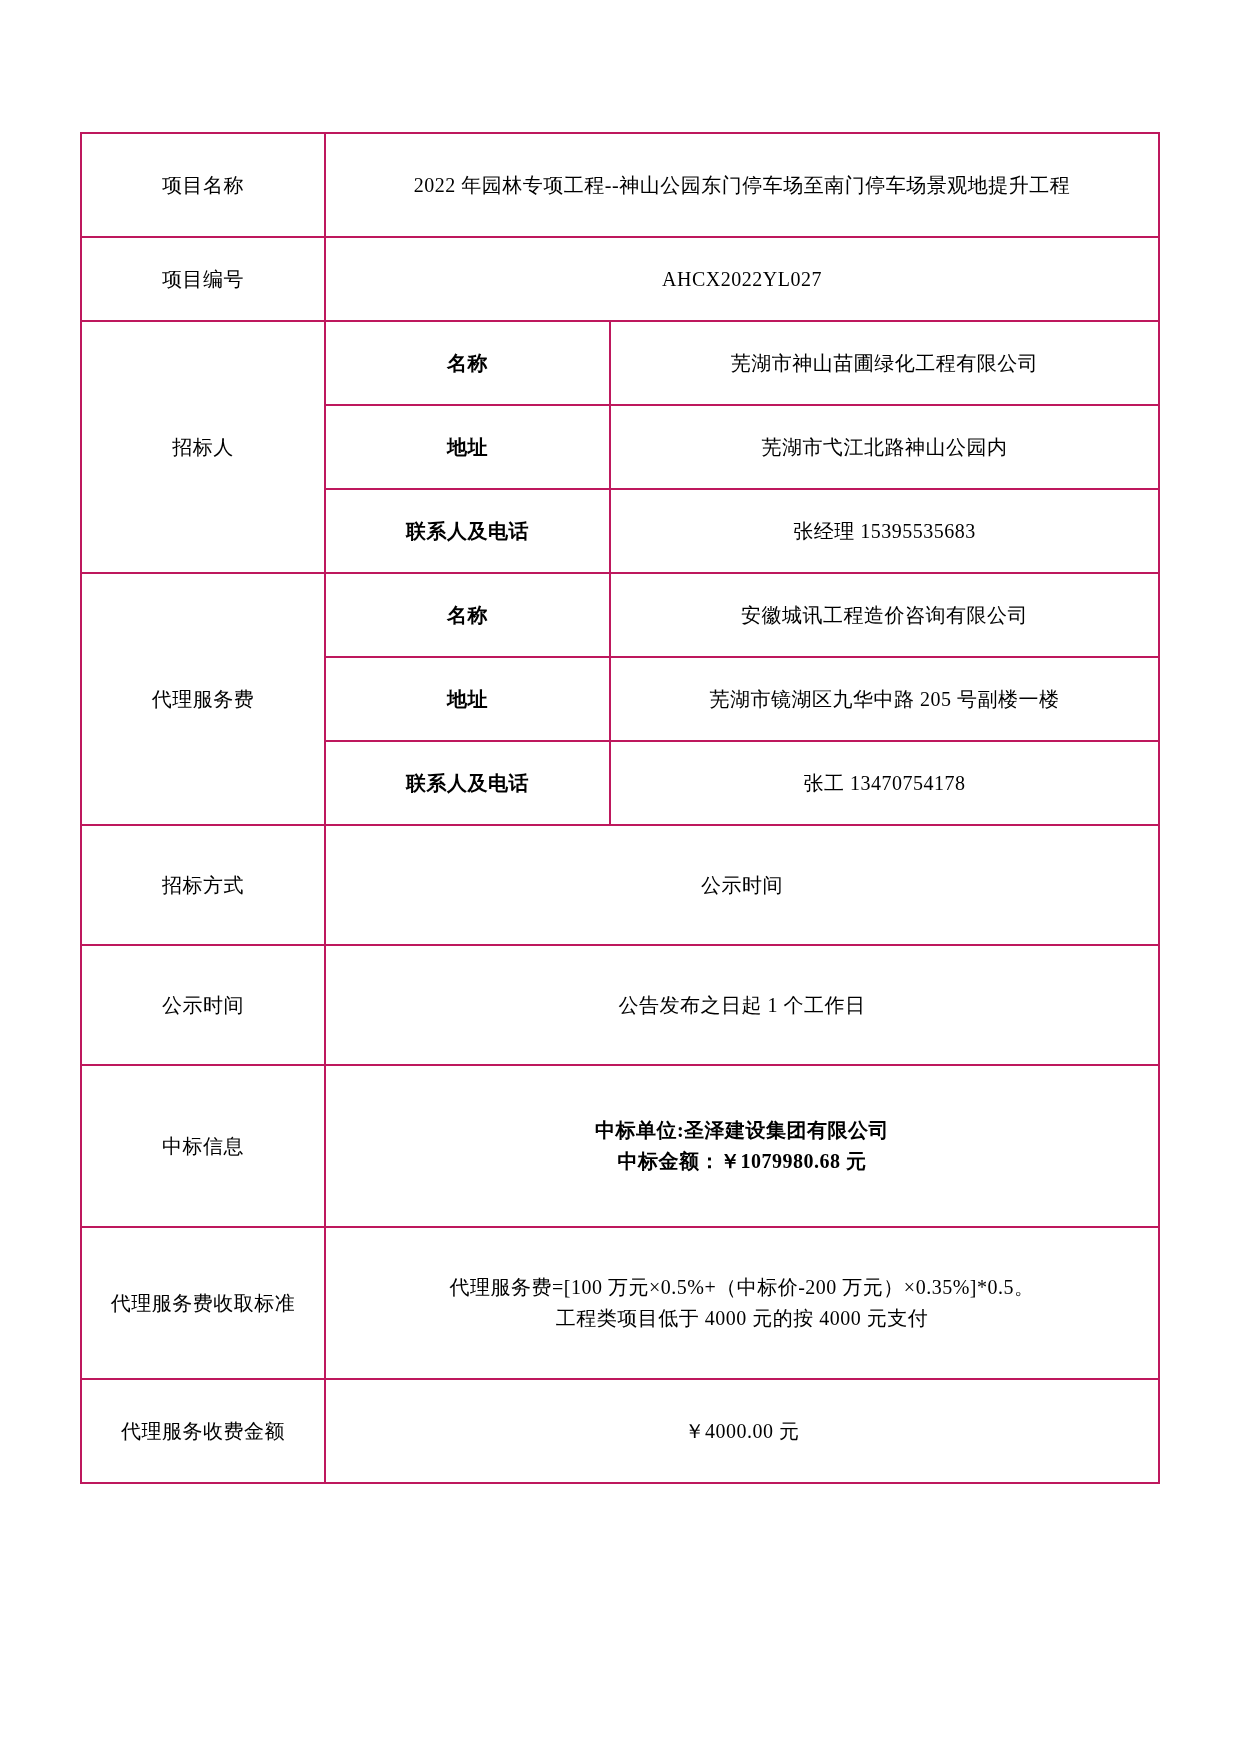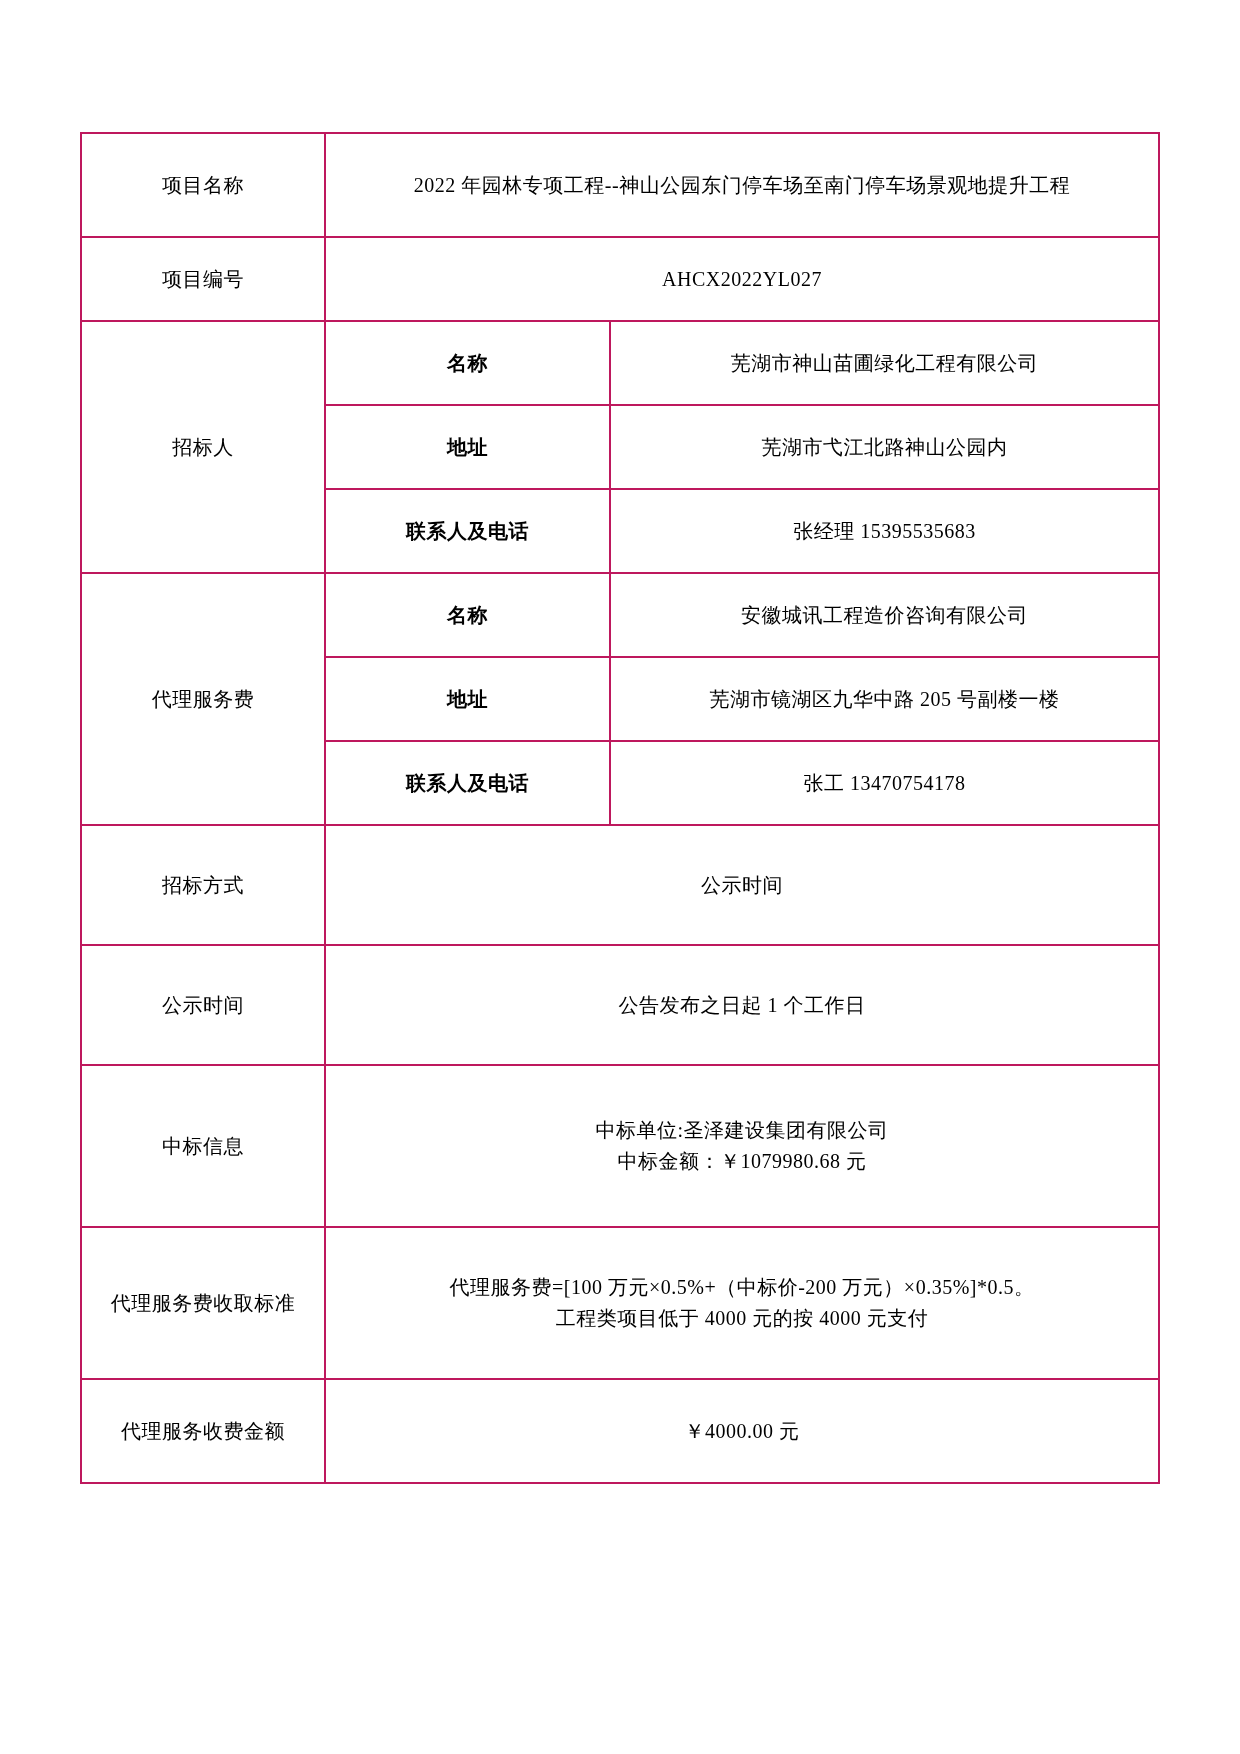--- a/index.html
+++ b/index.html
@@ -44,20 +44,21 @@
     font-weight: bold;
   }
   td.value-cell {
     font-size: 20px;
     margin-top: 43px;
   }
   td.left-value {
     text-align: left;
     padding-left: 22px;
     line-height: 1.85;
+    font-weight: bold;
   }
   .row-tall-1 td { height: 82px; }
   .row-med td { height: 62px; }
   .row-big td { height: 98px; }
   .row-bid td { height: 140px; }
   .row-fee td { height: 130px; }
   .row-amount td { height: 82px; font-family: Liberation Serif, serif; }
   .two-line {
     line-height: 1.75;
   }

